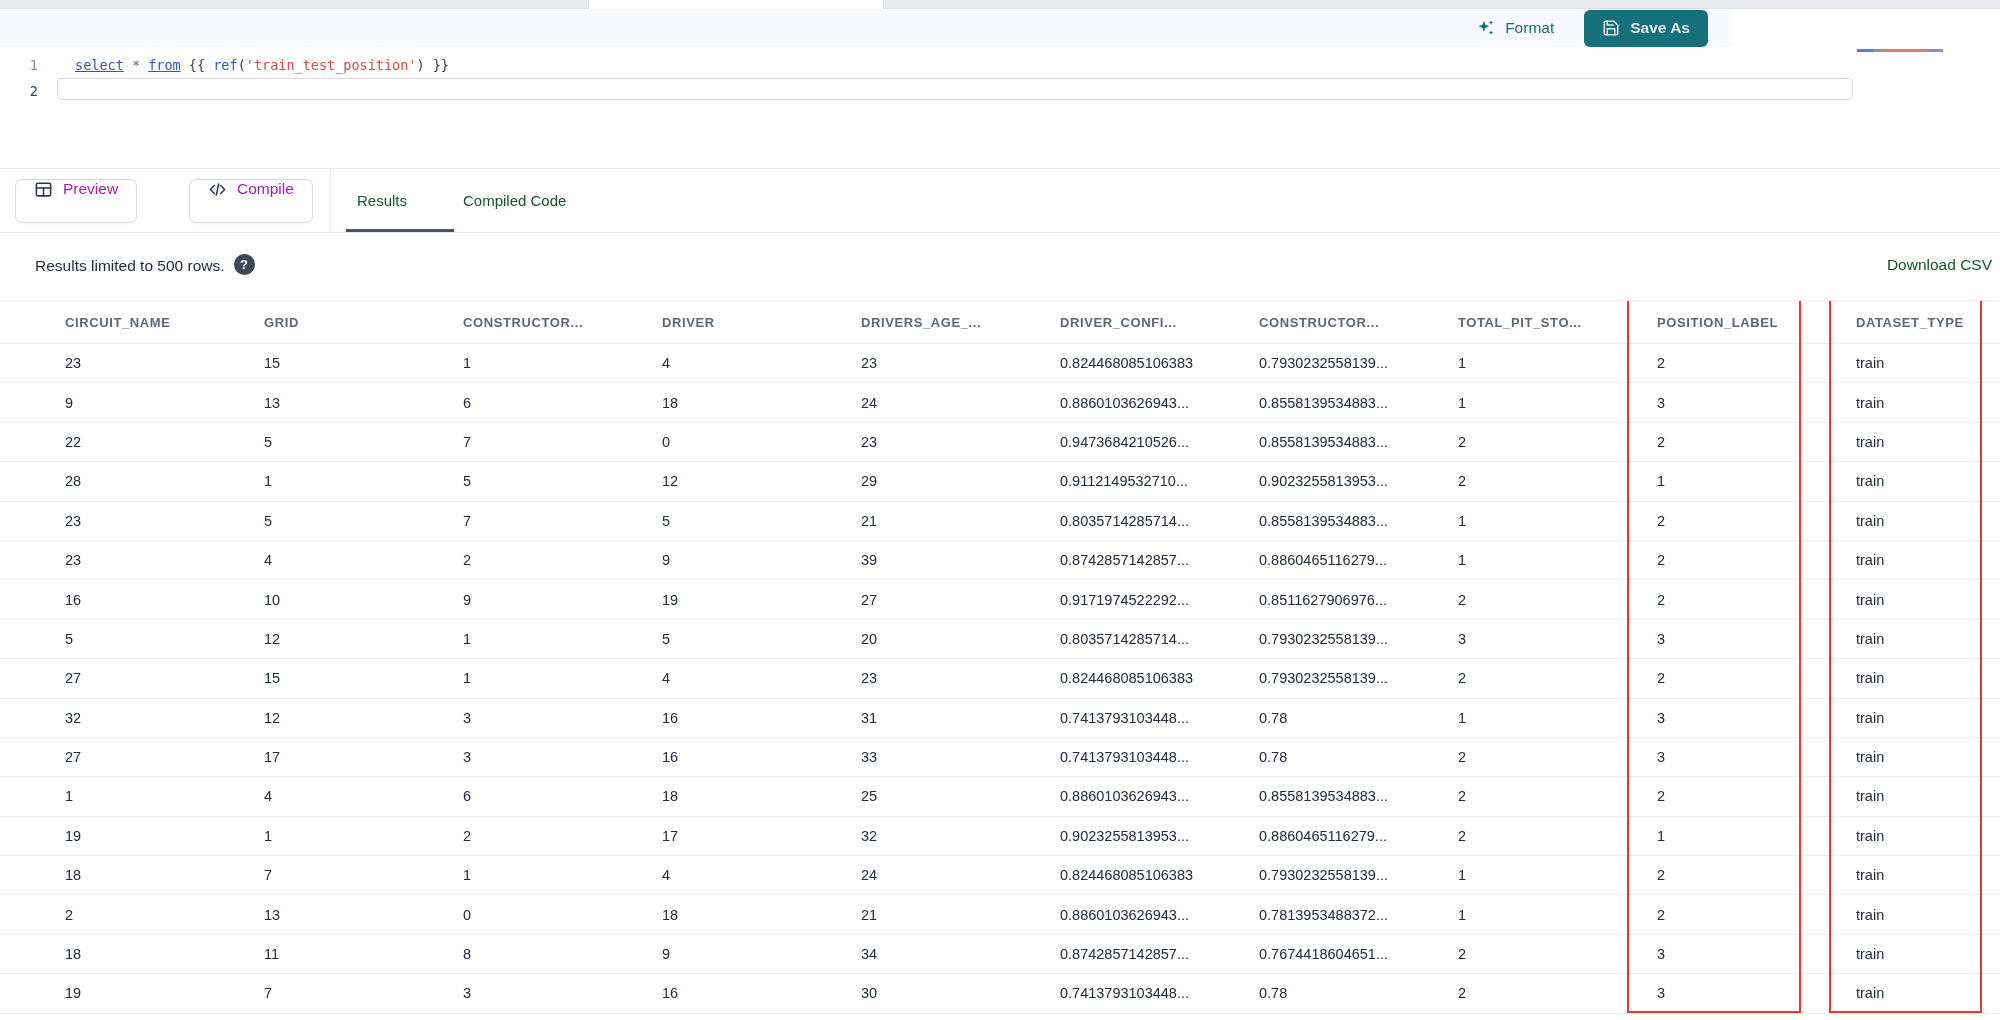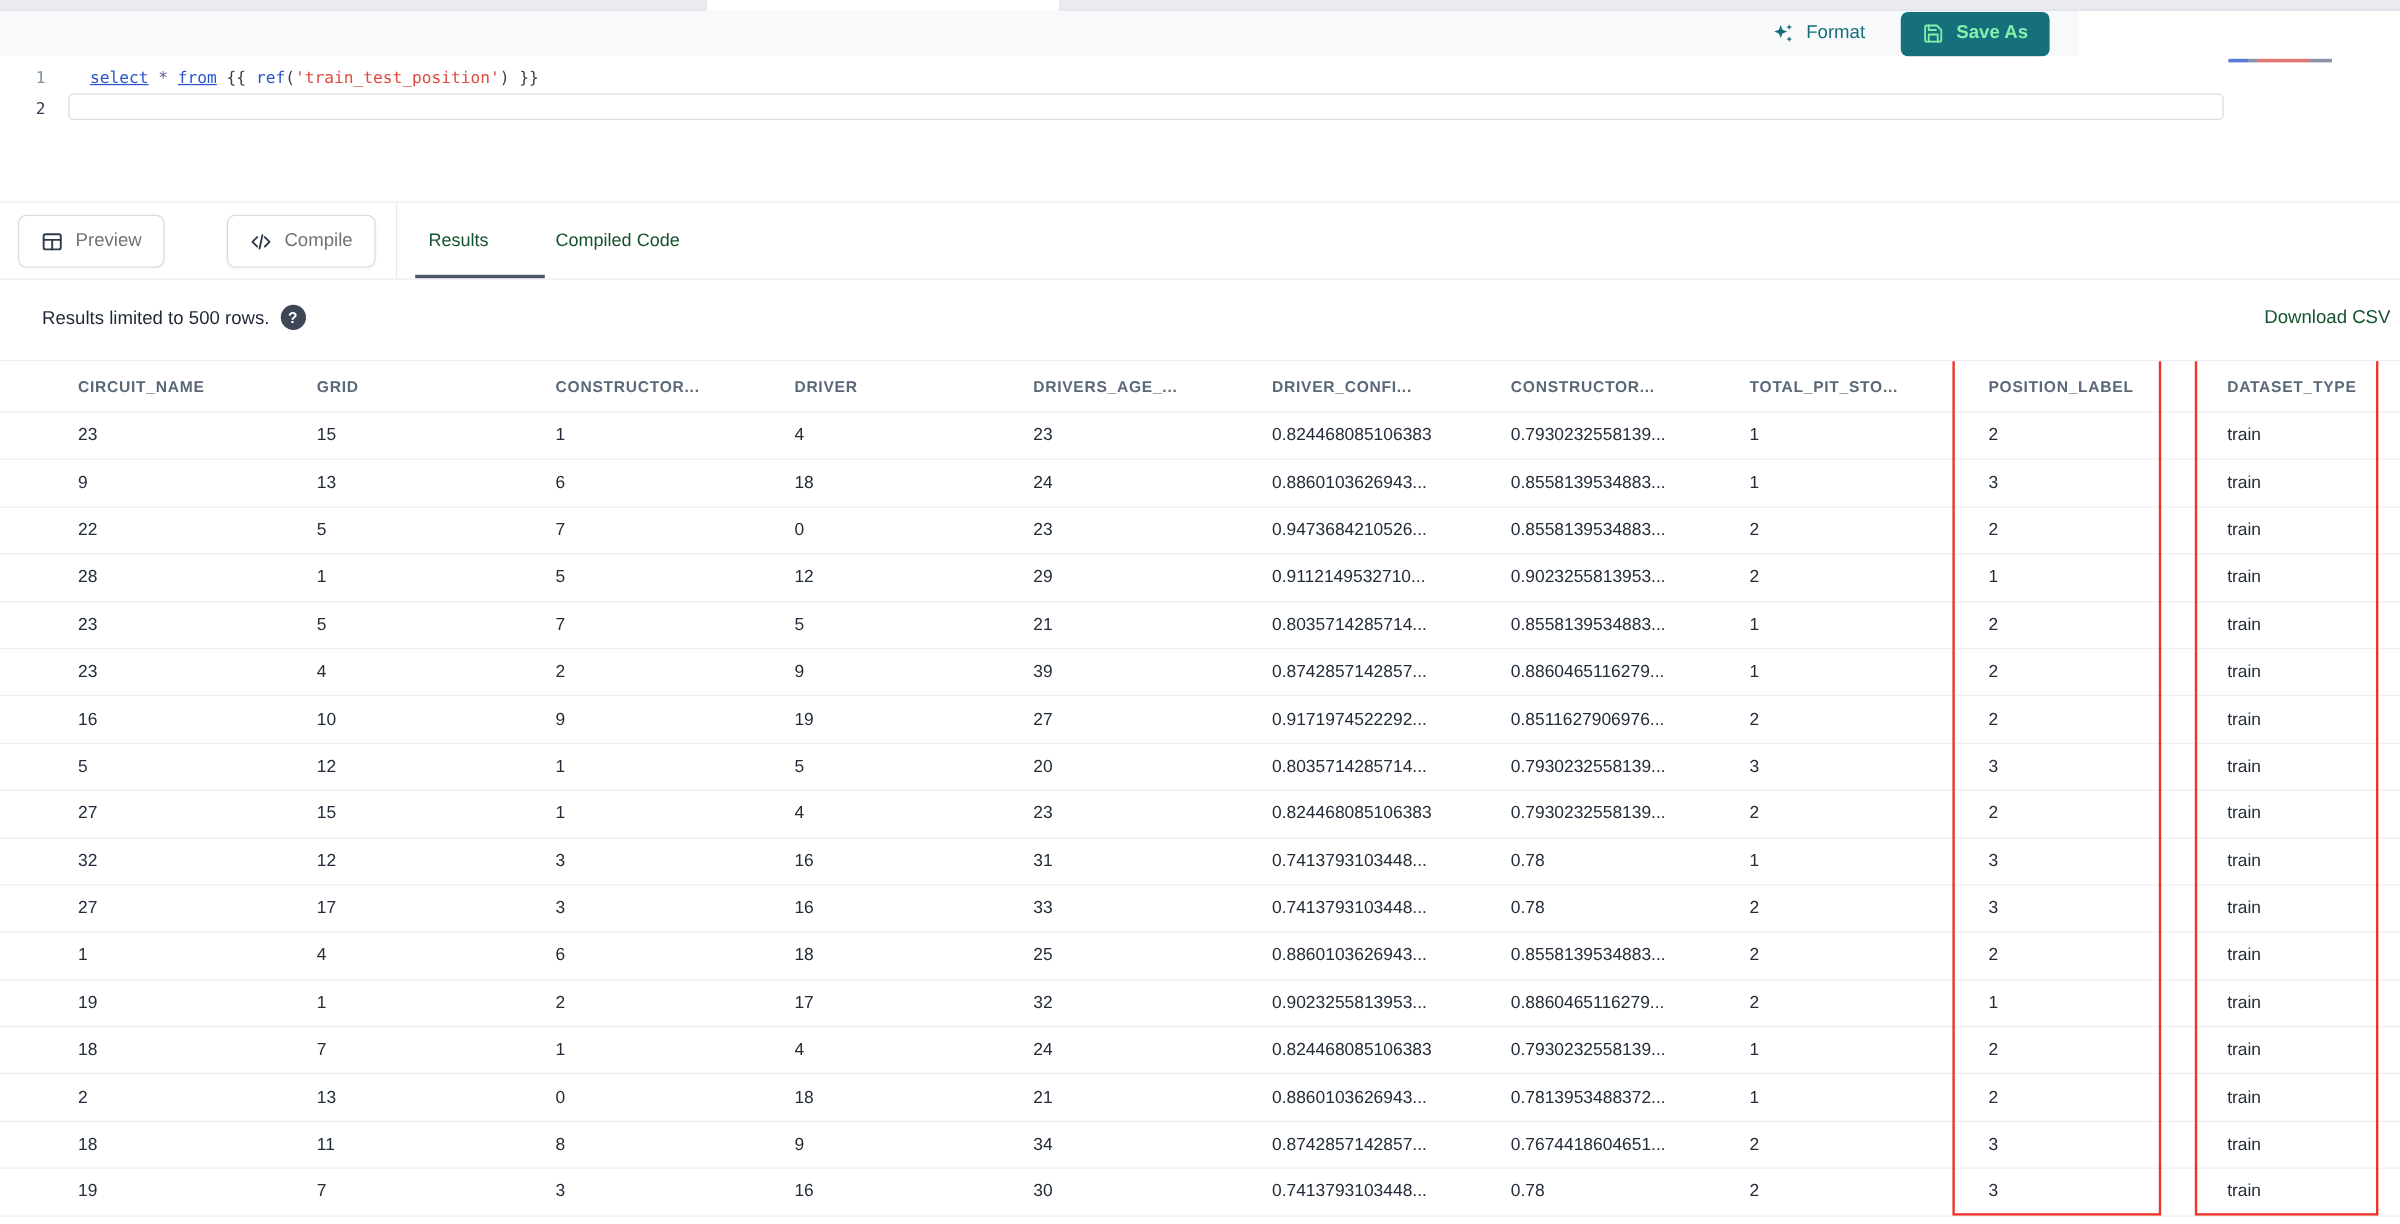--- a/index.html
+++ b/index.html
@@ -12,21 +12,21 @@
   .tabstrip { position:absolute; top:0; left:0; width:2000px; height:9px;
     background:#e9ebf0; border-bottom:1px solid #dcdfe5; }
   .tabstrip-active { position:absolute; top:0; left:588px; width:296px; height:9px;
     background:#ffffff; border-left:1px solid #d8dbe1; border-right:1px solid #d8dbe1; }
   
   .toolbar { position:absolute; top:9px; left:0; width:1732px; height:38px;
     background:#f8f9fb; display:flex; align-items:center; justify-content:flex-end;
     gap:30px; padding-right:24px; }
   .format-btn { display:flex; align-items:center; gap:9px; color:#15707b;
     font-size:15.5px; cursor:pointer; }
-  .saveas-btn { height:37px; background:#15707b; color:#86efac; border:none; border-radius:6px;
+  .saveas-btn { height:37px; background:#15707b; color:#e5e5e5; border:none; border-radius:6px;
     display:flex; align-items:center; gap:10px; padding:0 18px; font-size:15.5px;
     font-weight:700; font-family:"Liberation Sans", sans-serif; cursor:pointer; }
   
   .editor { position:absolute; top:47px; left:0; width:2000px; height:121px; background:#fff;
     font-family:"DejaVu Sans Mono", monospace; font-size:13.5px; }
   .gutter-num { position:absolute; width:30px; text-align:right; line-height:18px; }
   .gutter-1 { left:8px; top:9px;  color:#7e93a6; }
   .gutter-2 { left:8px; top:35px; color:#2f4157; }
   .code-line { position:absolute; left:75px; top:9px; line-height:18px; white-space:pre; }
   .tok-keyword  { color:#2b55cc;text-decoration:underline; }
@@ -37,22 +37,22 @@
   .line2-box { position:absolute; left:57px; top:31px; width:1796px; height:22px;
     border:1px solid #d8dce2; border-radius:4px; background:#fff; }
   .minimap { position:absolute; left:1857px; top:0; width:132px; height:10px; }
   .minimap .mini-line { position:absolute; top:2px; left:0; height:3px; width:92px;
     background:linear-gradient(90deg,#5b79d6 0 16px,#8a93a5 16px 24px,#e0796f 24px 68px,#8a93a5 68px 86px,transparent 86px); }
   
   .divider { position:absolute; left:0; width:2000px; height:1px; background:#e7e9ee; }
   .d1 { top:168px; } .d2 { top:232px; }
   .actionbar { position:absolute; top:169px; left:0; width:2000px; height:63px; background:#fff; }
   .abtn { position:absolute; top:10px; height:44px; background:#fff; border:1px solid #d7dbe2;
-    border-radius:7px; display:flex; align-items:center; gap:10px; padding:0 18px;
-    font-size:15.5px; color:#737373; font-family:"Liberation Sans", sans-serif; cursor:pointer;
+    border-radius:7px; display:flex; gap:10px; padding:0 18px;
+    font-size:15.5px; color:#a21caf; font-family:"Liberation Sans", sans-serif; cursor:pointer;
     box-shadow:0 1px 2px rgba(20,30,50,.05); }
   .abtn svg { color:#2c3a4b; }
   .btn-preview { left:15px; }
   .btn-compile { left:189px; }
   .vdiv { position:absolute; left:330px; top:0; width:1px; height:63px; background:#e7e9ee; }
   .tab { position:absolute; top:0; height:63px; display:flex; align-items:center;
     font-size:15px; color:#14532d; cursor:pointer; }
   .tab-results { left:357px; }
   .tab-compiled { left:463px; }
   .tab-underline { position:absolute; top:229px; left:346px; width:108px; height:3px;

